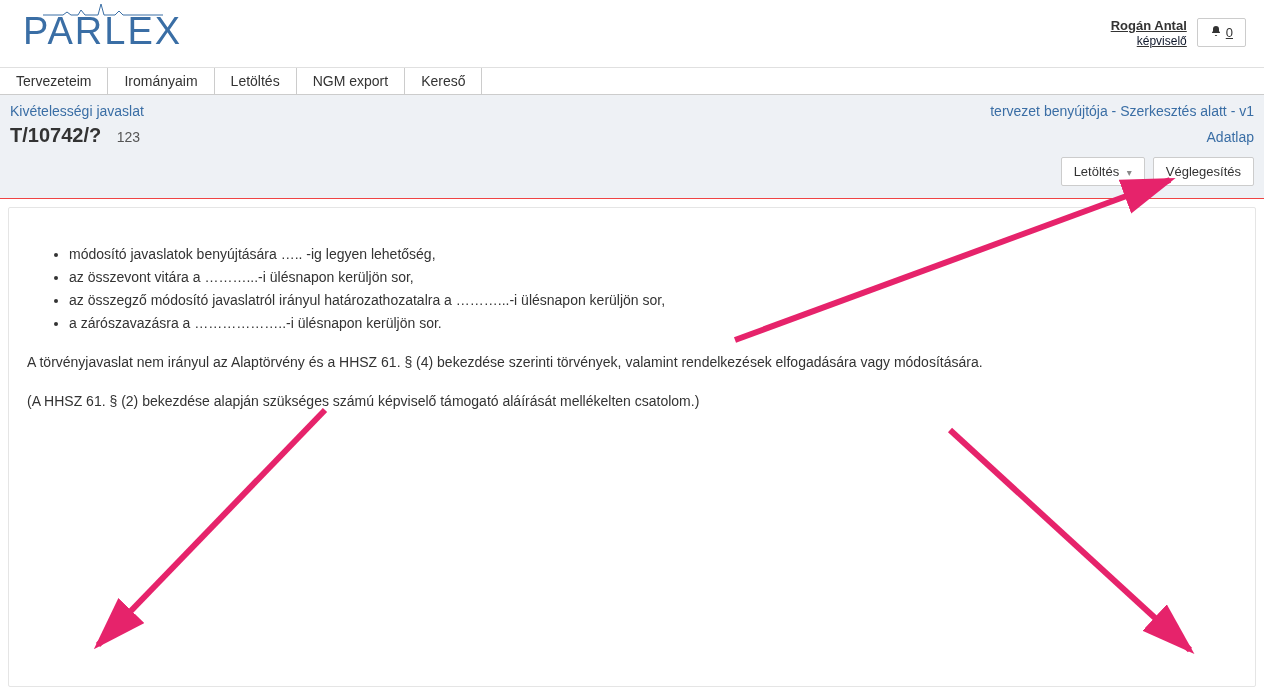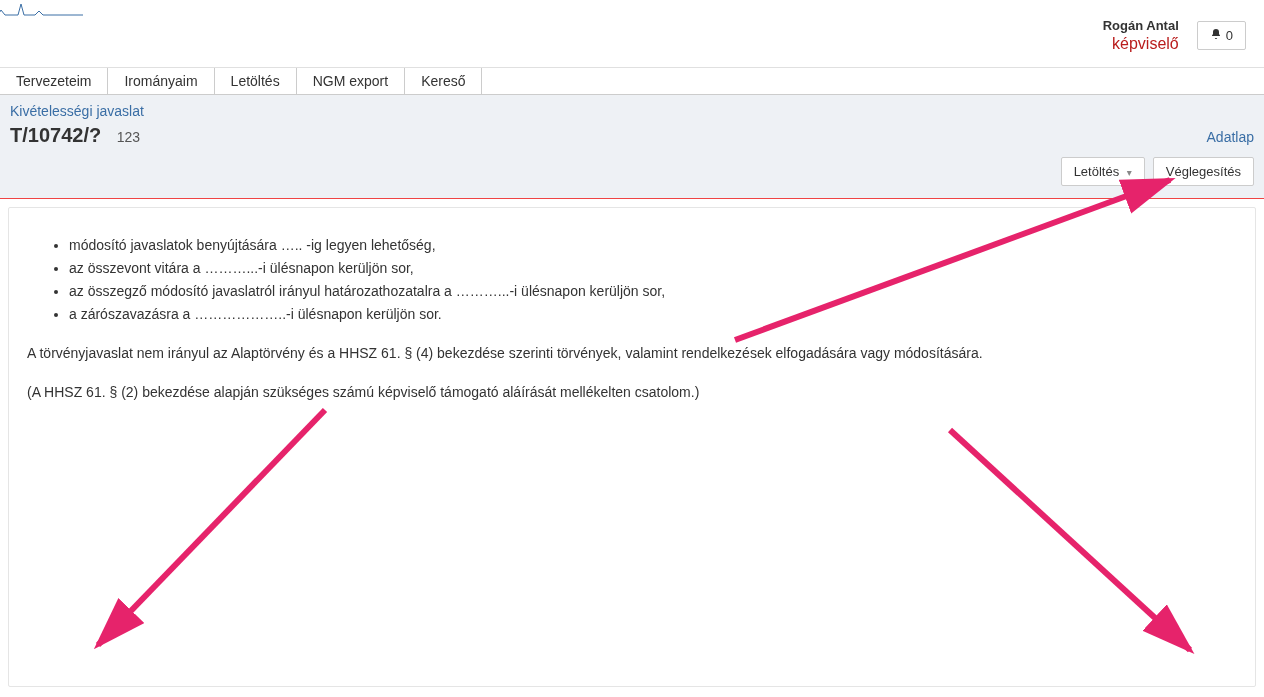--- a/index.html
+++ b/index.html
@@ -32,27 +32,28 @@
     position: absolute;
     top: 2px;
     left: 50%;
     transform: translateX(-50%);
     width: 120px;
     height: 14px;
   }
   .header-right {
     margin-left: auto;
     display: flex;
-    align-items: center;
-    gap: 18px;
+    align-items: flex-start;
+    gap: 10px;
     padding: 18px 10px 0 0;
+    text-decoration: underline;
   }
   .user-block { text-align: right; line-height: 1.2; }
   .user-name { font-weight: bold; font-size: 13px; }
-  .user-role { font-size: 16px; color: #b91c1c; }
+  .user-role { font-size: 12px; color: #0f172a; }
   .btn {
     border: 1px solid #ccc;
     background: #fff;
     padding: 6px 12px;
     font-size: 13px;
     color: #333;
     cursor: pointer;
     border-radius: 2px;
   }
   .notif-btn { display: inline-flex; align-items: center; gap: 4px; }
@@ -104,40 +105,41 @@
   .content-panel {
     background: #fff;
     border: 1px solid #e5e5e5;
     border-radius: 2px;
     padding: 20px 12px 14px 12px;
     min-height: 480px;
     position: relative;
   }
   .content-panel ul {
     list-style: disc;
-    margin: 7px 0 18px 48px;
+    margin: 16px 0 18px 48px;
   }
   .content-panel ul li { margin: 2px 0; line-height: 1.5; }
   .content-panel p { margin: 0 0 18px 6px; line-height: 1.5; }
   .panel-footer {
     position: absolute;
     left: 12px; right: 12px; bottom: 10px;
     display: flex;
     justify-content: space-between;
   }
   svg.arrow { position: absolute; pointer-events: none; }
 </style>
 </head>
 <body>
 
 <div class="header">
   <div class="logo">
     <svg class="skyline" viewBox="0 0 120 14">
       <polyline points="0,13 20,13 24,10 28,13 35,13 38,8 42,13 55,13 58,2 61,13 72,13 76,9 80,13 100,13 120,13" fill="none" stroke="#3a6ea5" stroke-width="1"></polyline>
     </svg>
+    <span>PARLEX</span>
   </div>
   <div class="header-right">
     <div class="user-block">
       <div class="user-name">Rogán Antal</div>
       <div class="user-role">képviselő</div>
     </div>
     <button class="btn notif-btn">
       <span>
         <svg width="12" height="12" viewBox="0 0 24 24">
             <path fill="#333" d="M12 2a6 6 0 00-6 6v4l-2 3v1h16v-1l-2-3V8a6 6 0 00-6-6zm0 20a2.5 2.5 0 002.45-2h-4.9A2.5 2.5 0 0012 22z"></path>
@@ -152,20 +154,21 @@
   <div class="tab">Tervezeteim</div>
   <div class="tab">Irományaim</div>
   <div class="tab">Letöltés</div>
   <div class="tab">NGM export</div>
   <div class="tab">Kereső</div>
 </div>
 
 <div class="subheader">
   <div class="subheader-row1">
     <div class="breadcrumb">Kivételességi javaslat</div>
+    <div class="status-right">tervezet benyújtója - Szerkesztés alatt - v1</div>
   </div>
   <div class="subheader-row2">
     <div class="doc-id">
       <span>T/10742/?</span>
       <span class="small">123</span>
     </div>
     <div class="link-right">Adatlap</div>
   </div>
   <div class="subheader-row3">
     <button class="btn dropdown-btn">

